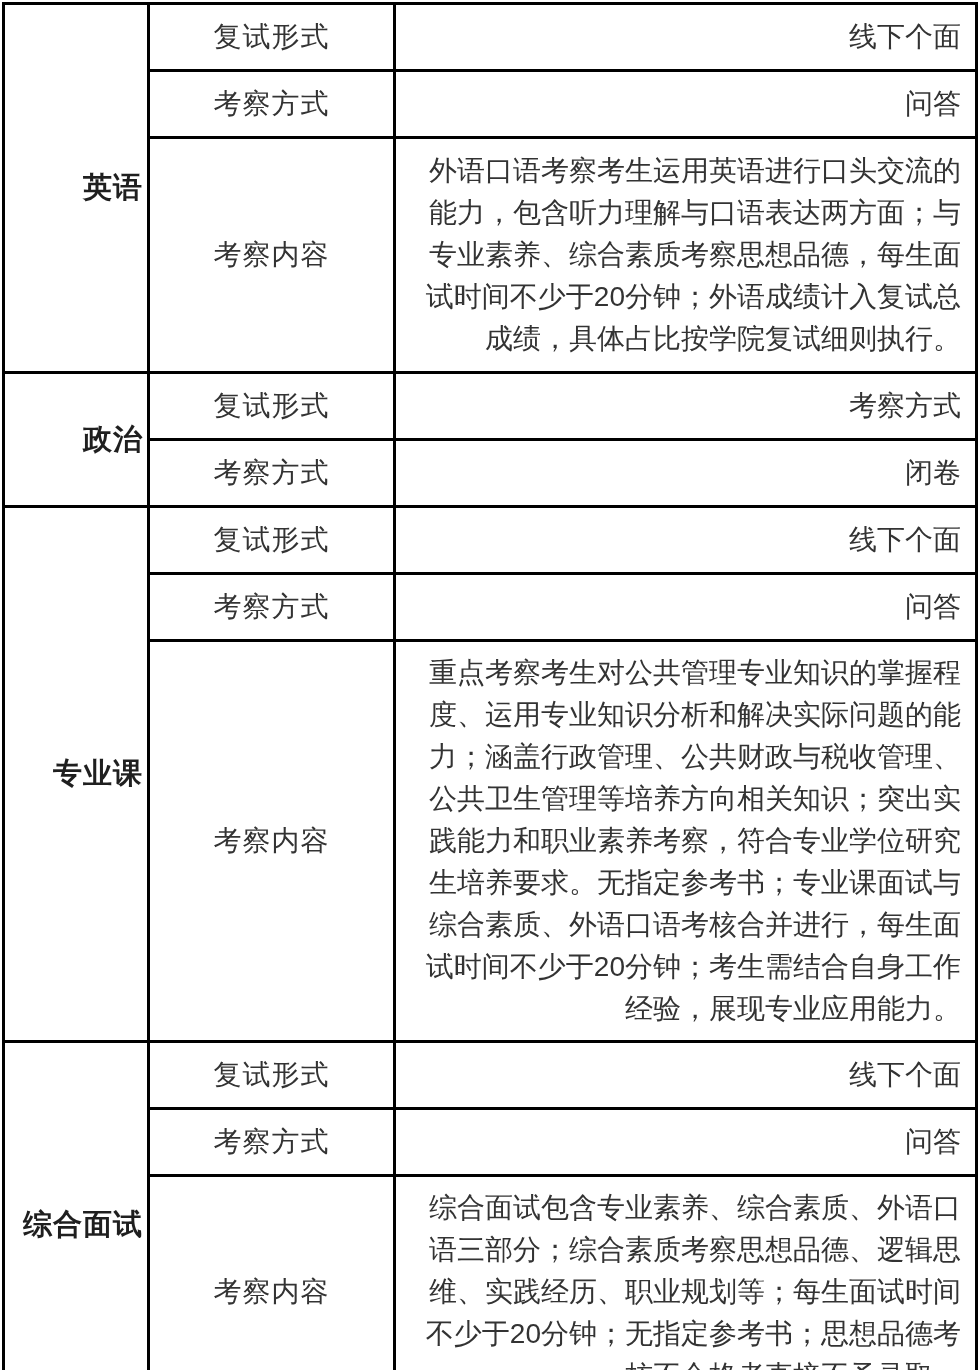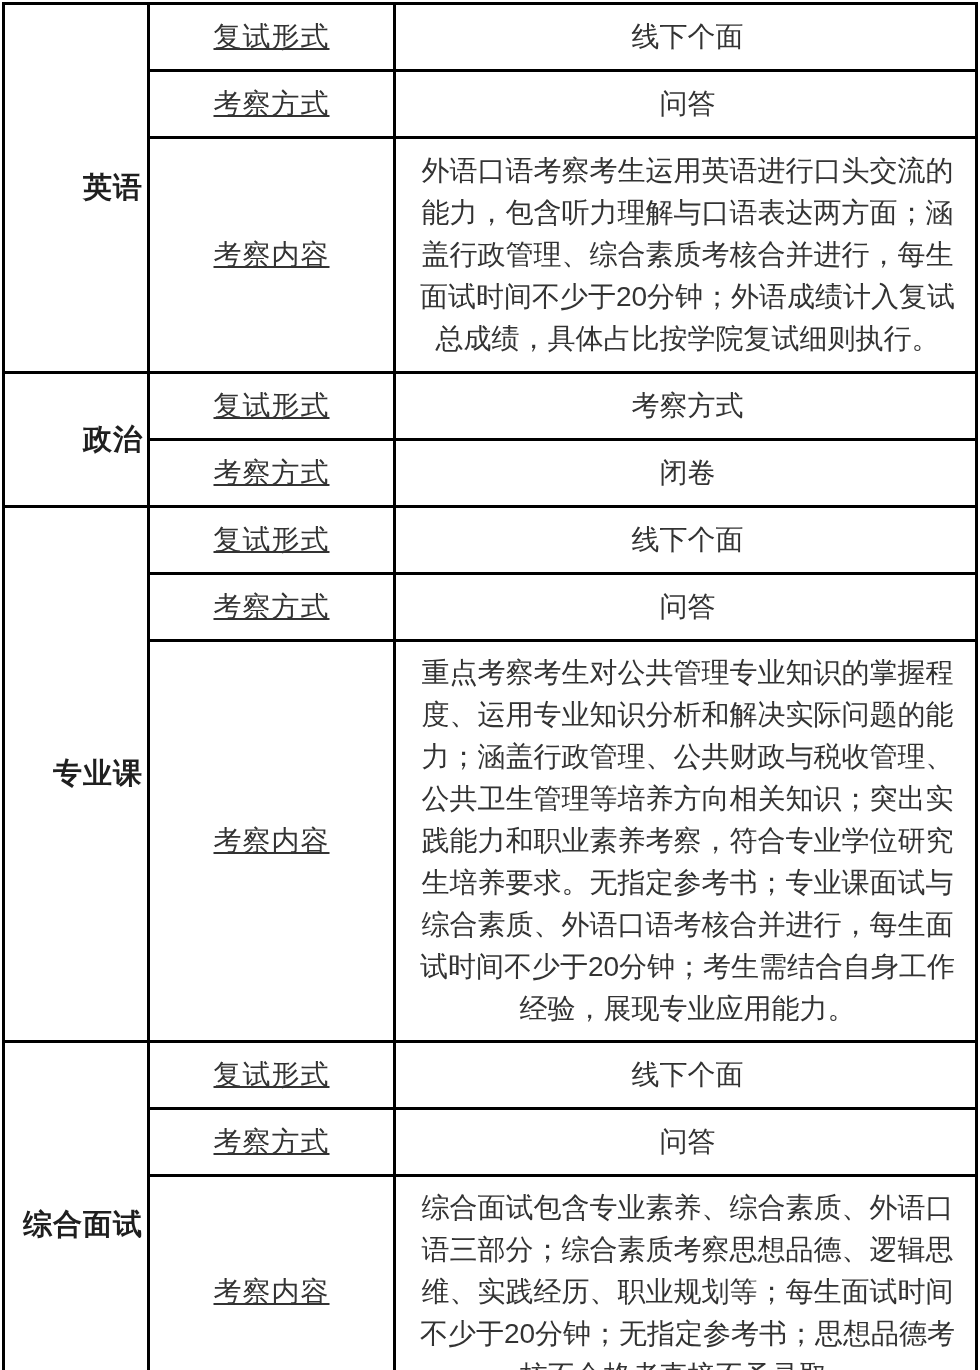--- a/index.html
+++ b/index.html
@@ -36,24 +36,23 @@
       color: #1f1f1f;
       letter-spacing: 1px;
       padding: 0 4px;
     }
     td.label-cell {
       text-align: center;
       vertical-align: middle;
       font-size: 28px;
       color: #333333;
       letter-spacing: 1px;
-      text-decoration: underline;
     }
     td.value-cell {
-      text-align: center;
+      text-align: right;
       vertical-align: middle;
       font-size: 28px;
       color: #333333;
       line-height: 42px;
       padding: 10px 14px 10px 18px;
     }
     tr.row-simple { height: 67px; }
     tr.row-content-en { height: 235px; }
     tr.row-content-major { height: 360px; }
     tr.row-content-interview { height: 229px; }
@@ -74,21 +73,21 @@
         <td class="subject-cell" rowspan="3">英语</td>
         <td class="label-cell">复试形式</td>
         <td class="value-cell">线下个面</td>
       </tr>
       <tr class="row-simple">
         <td class="label-cell">考察方式</td>
         <td class="value-cell">问答</td>
       </tr>
       <tr class="row-content-en">
         <td class="label-cell">考察内容</td>
-        <td class="value-cell">外语口语考察考生运用英语进行口头交流的能力，包含听力理解与口语表达两方面；涵盖行政管理、综合素质考核合并进行，每生面试时间不少于20分钟；外语成绩计入复试总成绩，具体占比按学院复试细则执行。</td>
+        <td class="value-cell">外语口语考察考生运用英语进行口头交流的能力，包含听力理解与口语表达两方面；与专业素养、综合素质考察思想品德，每生面试时间不少于20分钟；外语成绩计入复试总成绩，具体占比按学院复试细则执行。</td>
       </tr>
 
       <tr class="row-simple">
         <td class="subject-cell" rowspan="2">政治</td>
         <td class="label-cell">复试形式</td>
         <td class="value-cell">考察方式</td>
       </tr>
       <tr class="row-simple">
         <td class="label-cell">考察方式</td>
         <td class="value-cell">闭卷</td>

